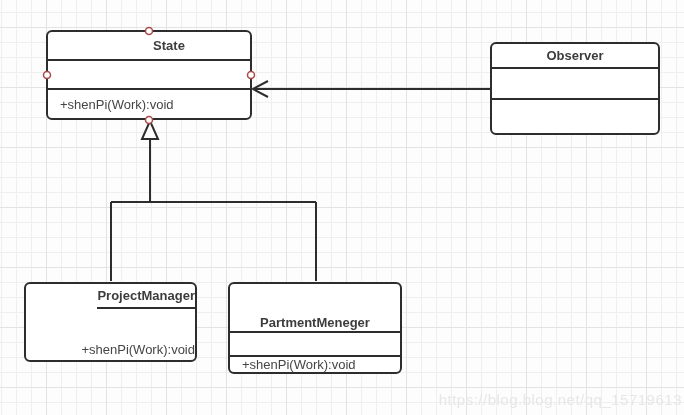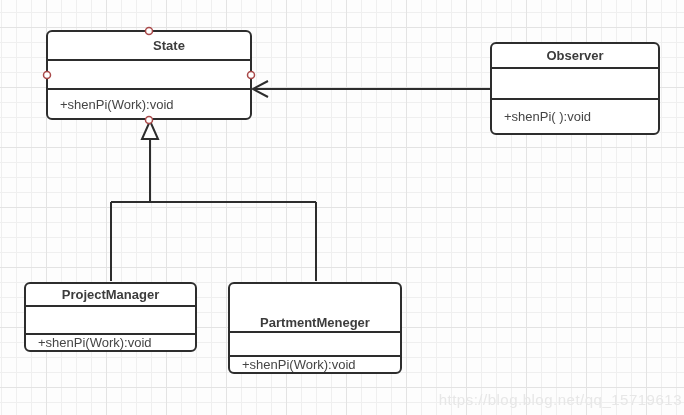--- a/index.html
+++ b/index.html
@@ -51,21 +51,21 @@
   }
 
   #class-state            { left: 46px;  top: 30px;  width: 206px; height: 90px; }
   #class-state .title     { height: 29px; padding-left: 40px; }
   #class-state .attrs     { height: 29px; }
 
   #class-observer         { left: 490px; top: 42px;  width: 170px; height: 93px; }
   #class-observer .title  { height: 25px; }
   #class-observer .attrs  { height: 31px; }
 
-  #class-projectmanager        { left: 24px;  top: 282px; width: 173px; height: 70px; }
+  #class-projectmanager        { left: 24px;  top: 282px; width: 173px; height: 80px; align-items: flex-end; }
   #class-projectmanager .title { height: 25px; }
   #class-projectmanager .attrs { height: 30px; }
 
   #class-partmentmeneger        { left: 228px; top: 282px; width: 174px; height: 92px; }
   #class-partmentmeneger .title { height: 25px; margin-top: 29px; }
   #class-partmentmeneger .attrs { height: 30px; }
 
   .connector-layer {
     position: absolute;
     left: 0; top: 0;
@@ -91,21 +91,20 @@
 
   <div class="uml-class" id="class-state">
     <div class="title">State</div>
     <div class="attrs"></div>
     <div class="methods">+shenPi(Work):void</div>
   </div>
 
   <div class="uml-class" id="class-observer">
     <div class="title">Observer</div>
     <div class="attrs"></div>
-    <div class="methods">+shenPi( ):void</div>
   </div>
 
   <div class="uml-class" id="class-projectmanager">
     <div class="title">ProjectManager</div>
     <div class="attrs"></div>
     <div class="methods">+shenPi(Work):void</div>
   </div>
 
   <div class="uml-class" id="class-partmentmeneger">
     <div class="title">PartmentMeneger</div>

